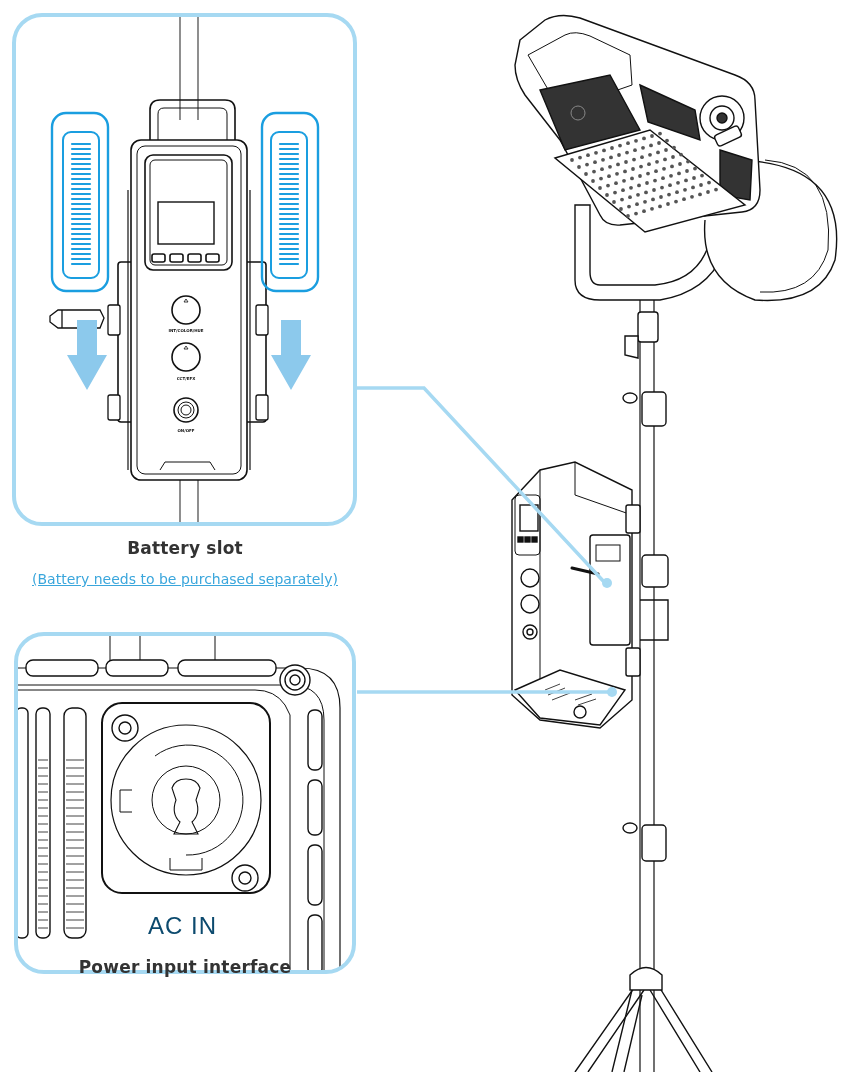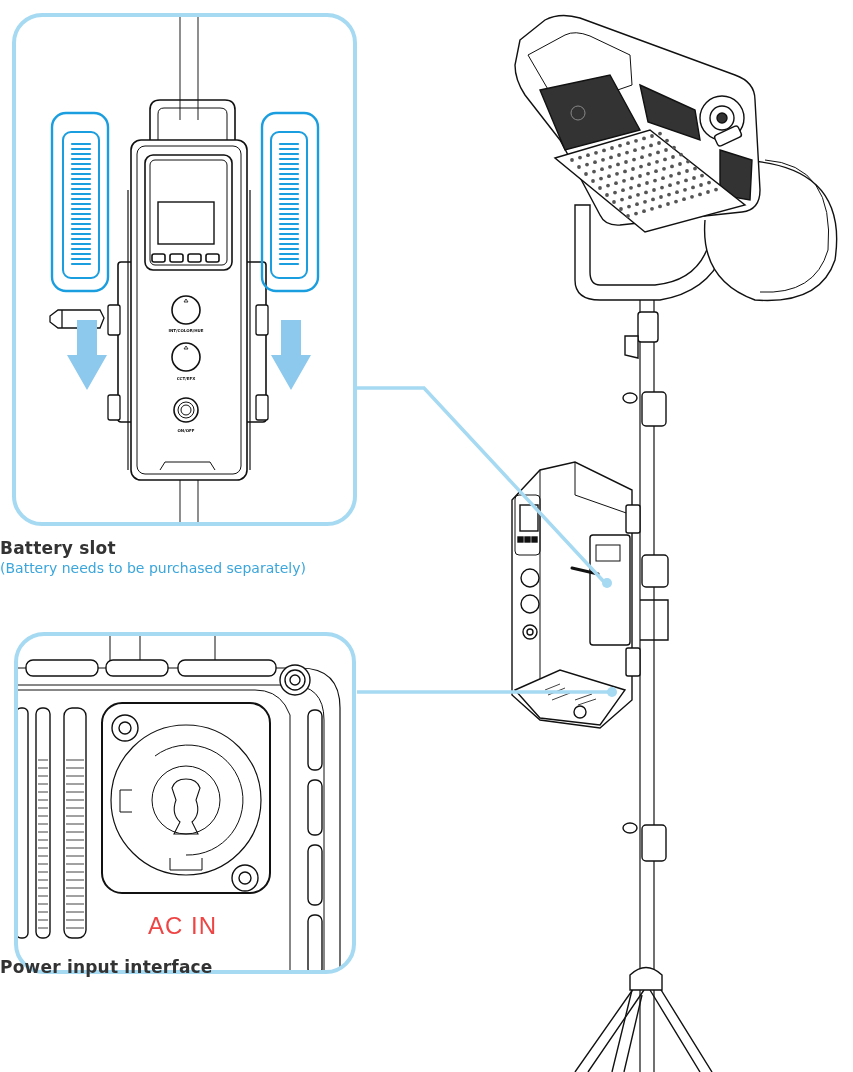--- a/index.html
+++ b/index.html
@@ -1,21 +1,21 @@
 <!DOCTYPE html>
 <html><head>
 <meta charset="utf-8">
 <style>
   html, body { margin: 0; padding: 0; background: #ffffff; }
   body { width: 853px; height: 1072px; position: relative; overflow: hidden; font-family: "DejaVu Sans", sans-serif; }
   svg.art { position: absolute; left: 0; top: 0; }
-  .caption { position: absolute; left: 0; width: 370px; text-align: left; }
+  .caption { position: absolute; left: 0; width: 370px; text-align: center; }
   .cap-title { font-family: "DejaVu Sans", sans-serif; font-weight: bold; font-size: 17px; color: #333333; letter-spacing: 0.2px; }
   .cap-sub { font-family: "DejaVu Sans", sans-serif; font-size: 14px; color: #3aa6dc; }
-  .ac-label { position: absolute; font-family: "Liberation Sans", sans-serif; font-size: 24px; color: #ef4444; letter-spacing: 1px; }
+  .ac-label { position: absolute; font-family: "Liberation Sans", sans-serif; font-size: 24px; color: #0c4a6e; letter-spacing: 1px; }
   .btn-label { font-family: "DejaVu Sans", sans-serif; font-size: 4px; font-weight: bold; fill: #111; }
 </style>
 </head>
 <body>
 
 <svg class="art" width="853" height="1072" viewBox="0 0 853 1072" xmlns="http://www.w3.org/2000/svg">
   <defs>
     <marker id="none"></marker>
   </defs>
 
@@ -427,17 +427,17 @@
     <circle cx="607" cy="583" r="5" fill="#a6d9f2" stroke="none"></circle>
     <line x1="357" y1="692" x2="612" y2="692"></line>
     <circle cx="612" cy="692" r="5" fill="#a6d9f2" stroke="none"></circle>
   </g>
 </svg>
 
 <div class="ac-label" style="left:148px; top:912px;">AC   IN</div>
 
 <div class="caption" style="top:538px;">
   <div class="cap-title">Battery slot</div>
-  <div class="cap-sub" style="margin-top:2px;">(Battery needs to be purchased separately)</div>
+  <div class="cap-sub" style="margin-top:13px;text-decoration:underline;">(Battery needs to be purchased separately)</div>
 </div>
 <div class="caption" style="top:957px;">
   <div class="cap-title">Power input interface</div>
 </div>
 
 </body></html>

